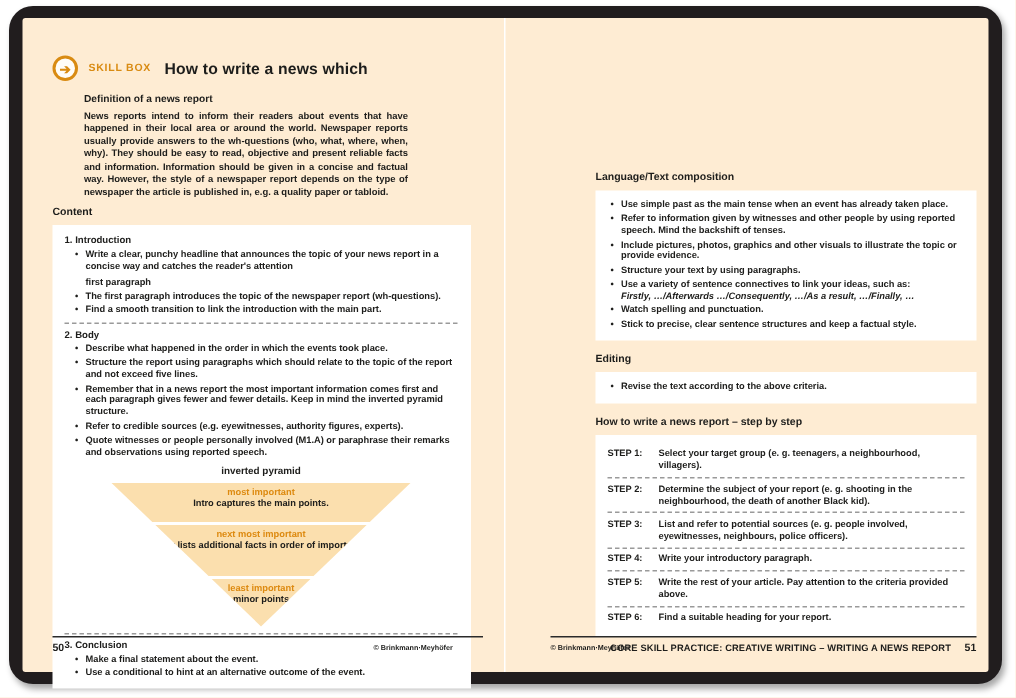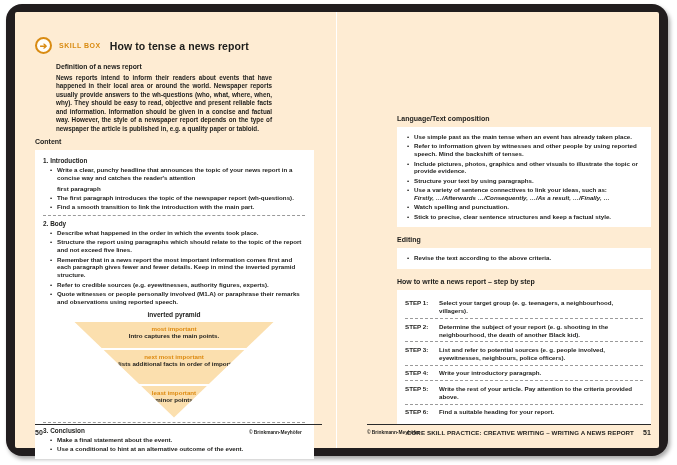--- a/index.html
+++ b/index.html
@@ -92,21 +92,21 @@
 <div class="frame">
   <div class="spread">
 
     <div class="page left">
 
       <div class="skill-header">
         <span class="skill-icon">
             <span>➔</span>
           </span>
         <span class="skill-label">SKILL BOX</span>
-        <span class="skill-title">How to tense a news report</span>
+        <span class="skill-title">How to write a news which</span>
       </div>
 
       <div class="definition">
         <div class="def-heading">Definition of a news report</div>
         <div class="def-body">News reports intend to inform their readers about events that have happened in their local area or around the world. Newspaper reports usually provide answers to the wh-questions (who, what, where, when, why). They should be easy to read, objective and present reliable facts and information. Information should be given in a concise and factual way. However, the style of a newspaper report depends on the type of newspaper the article is published in, e.g. a quality paper or tabloid.</div>
       </div>
 
       <div class="content-label">Content</div>
 
       <div class="content-box">

